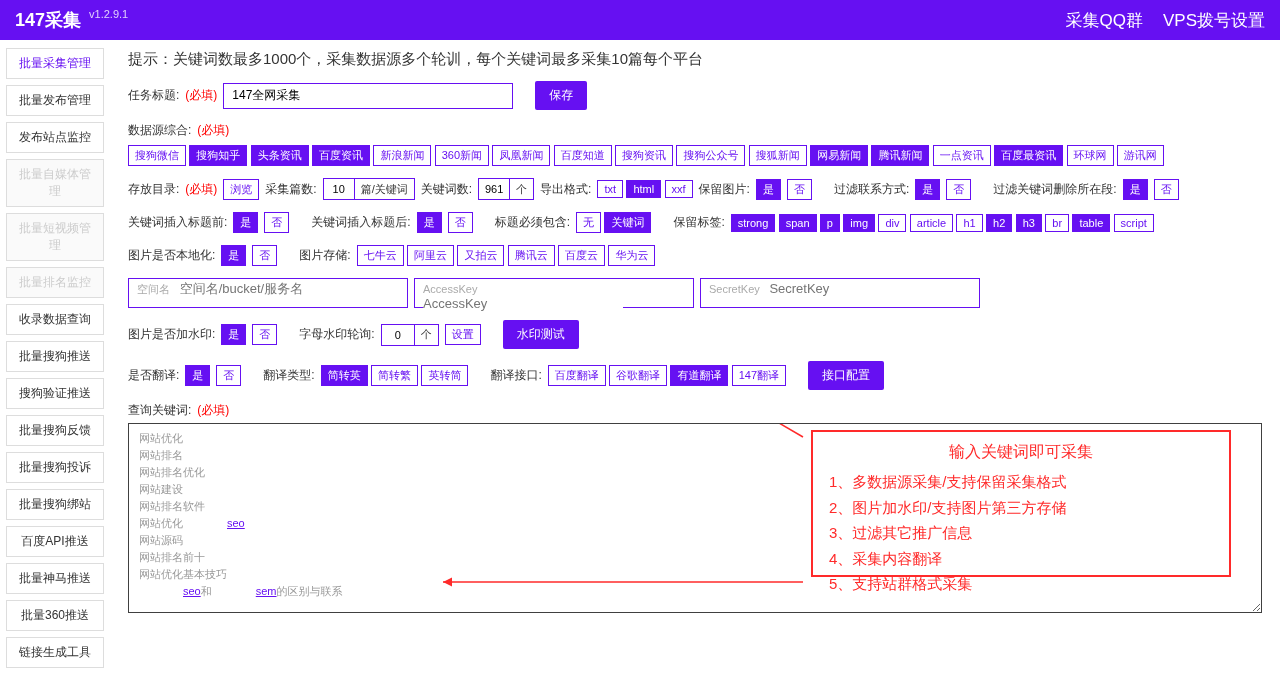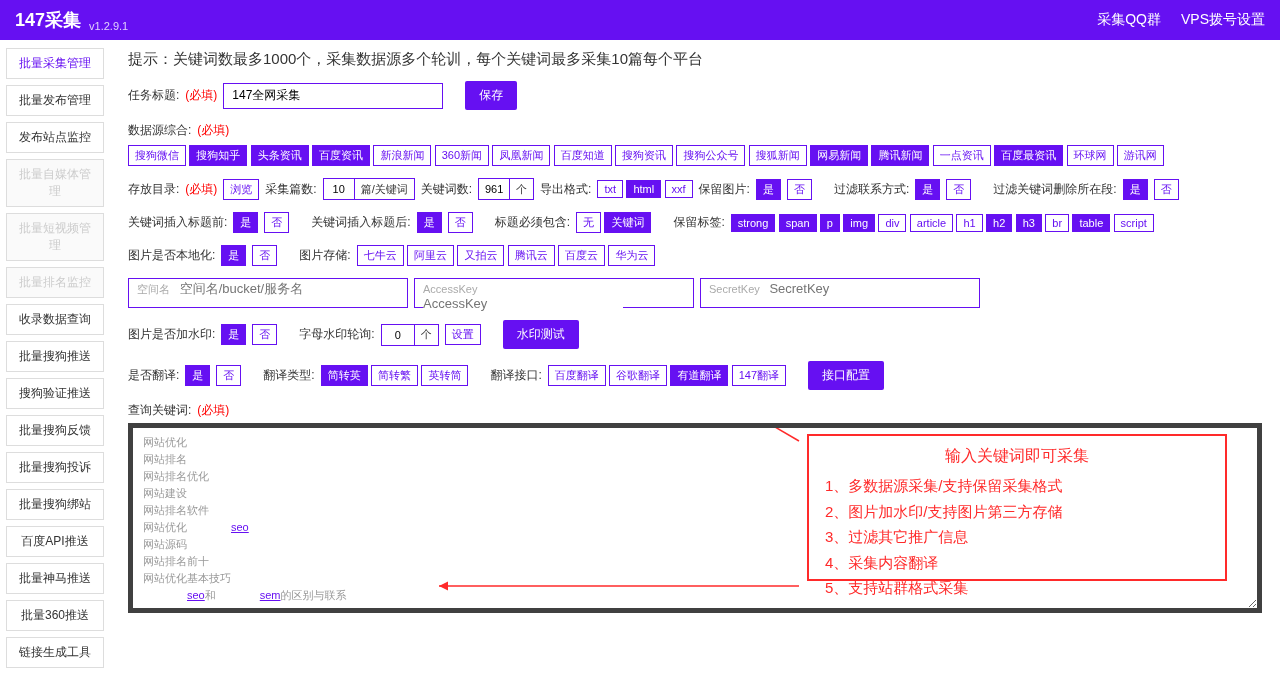--- a/index.html
+++ b/index.html
@@ -1,42 +1,42 @@
 <!DOCTYPE html>
 <html><head>
 <meta charset="utf-8">
 <style>
 * { box-sizing: border-box; margin: 0; padding: 0; }
 body { font-family: "Microsoft YaHei", Arial, sans-serif; font-size: 12px; color: #333; background: #fff; }
 .header { background: #6610f2; color: #fff; height: 40px; display: flex; align-items: center; padding: 0 15px; justify-content: space-between; }
-.header-left { display: flex; align-items: flex-end; gap: 8px; }
+.header-left { display: flex; align-items: flex-start; gap: 8px; }
 .header-title { font-size: 18px; font-weight: bold; }
 .header-version { font-size: 11px; opacity: 0.8; }
-.header-right { display: flex; gap: 20px; font-size: 14px; }
+.header-right { display: flex; gap: 20px; font-size: 17px; }
 .header-right span { cursor: pointer; }
 .layout { display: flex; }
 .sidebar { width: 110px; padding: 8px 6px; display: flex; flex-direction: column; gap: 6px; }
 .sidebar-item { border: 1px solid #ddd; padding: 6px 8px; text-align: center; font-size: 12px; cursor: pointer; background: #fff; color: #333; }
 .sidebar-item.active { color: #6610f2; }
 .sidebar-item.disabled { color: #ccc; background: #fafafa; }
 .main { flex: 1; padding: 10px 18px; min-width: 0; }
 .tip { font-size: 15px; color: #333; margin-bottom: 12px; }
 .row { display: flex; align-items: center; flex-wrap: wrap; gap: 6px; margin-bottom: 12px; font-size: 12px; }
 .label { color: #333; font-size: 12px; white-space: nowrap; }
 .req { color: #ff0000; font-size: 12px; }
 input[type=text].fld { border: 1px solid #6610f2; padding: 4px 8px; font-size: 12px; height: 26px; }
 .btn-primary { background: #6610f2; color: #fff; border: none; padding: 6px 14px; font-size: 12px; cursor: pointer; border-radius: 2px; }
 .tag { display: inline-block; border: 1px solid #6610f2; color: #6610f2; padding: 2px 6px; font-size: 11px; cursor: pointer; background: #fff; white-space: nowrap; }
 .tag.on { background: #6610f2; color: #fff; }
 .small-input { border: 1px solid #6610f2; width: 32px; height: 22px; text-align: center; font-size: 11px; padding: 0 2px; }
 .unit { border: 1px solid #6610f2; border-left: none; height: 22px; display: inline-flex; align-items: center; padding: 0 6px; font-size: 11px; background: #fff; color: #333; margin-left: -6px; }
 .big-input { border: 1px solid #6610f2; height: 30px; padding: 2px 8px; font-size: 13px; }
 .big-input .pfx { color: #aaa; font-size: 11px; margin-right: 6px; }
 .big-input input { border: none; outline: none; font-size: 13px; width: 200px; }
-.kw-box { border: 5px solid #404040; width: 100%; height: 190px; padding: 6px 10px; position: relative; overflow: auto; resize: vertical; }
+.kw-box { border: 1px solid #404040; width: 100%; height: 190px; padding: 6px 10px; position: relative; overflow: auto; resize: vertical; }
 .kw-box .kw { color: #999; font-size: 11px; line-height: 1.55; }
 .kw-box .kw a { color: #6610f2; text-decoration: underline; padding-left: 44px; }
 .overlay { position: absolute; border: 2px solid #ff2a2a; top: 6px; right: 30px; width: 420px; height: 147px; background: rgba(255,255,255,0); padding: 10px 16px; }
 .overlay-title { color: #ff2a2a; font-size: 16px; text-align: center; margin-bottom: 6px; }
 .overlay-line { color: #ff2a2a; font-size: 15px; line-height: 1.7; }
 .arrow { position: absolute; pointer-events: none; }
 .arrow1 { top: -210px; left: -380px; width: 380px; height: 220px; }
 .arrow2 { top: 130px; left: -380px; width: 380px; height: 40px; }
 .gap { width: 10px; display: inline-block; }
 </style>
@@ -73,21 +73,21 @@
       <div class="sidebar-item">批量360推送</div>
       <div class="sidebar-item">链接生成工具</div>
     </div>
 
   <div class="main">
     <div class="tip">提示：关键词数最多1000个，采集数据源多个轮训，每个关键词最多采集10篇每个平台</div>
 
     <div class="row">
       <span class="label">任务标题:</span>
       <span class="req">(必填)</span>
-      <input type="text" class="fld" style="width: 220px;" value="147全网采集">
+      <input type="text" class="fld" style="width: 290px;" value="147全网采集">
       <span class="gap"></span>
       <button class="btn-primary">保存</button>
     </div>
 
     <div class="row">
       <span class="label">数据源综合:</span>
       <span class="req">(必填)</span>
       <span id="sources-box"><span class="tag">搜狗微信</span> <span class="tag on">搜狗知乎</span> <span class="tag on">头条资讯</span> <span class="tag on">百度资讯</span> <span class="tag">新浪新闻</span> <span class="tag">360新闻</span> <span class="tag">凤凰新闻</span> <span class="tag">百度知道</span> <span class="tag">搜狗资讯</span> <span class="tag">搜狗公众号</span> <span class="tag">搜狐新闻</span> <span class="tag on">网易新闻</span> <span class="tag on">腾讯新闻</span> <span class="tag">一点资讯</span> <span class="tag on">百度最资讯</span> <span class="tag">环球网</span> <span class="tag">游讯网</span> </span>
     </div>
 

